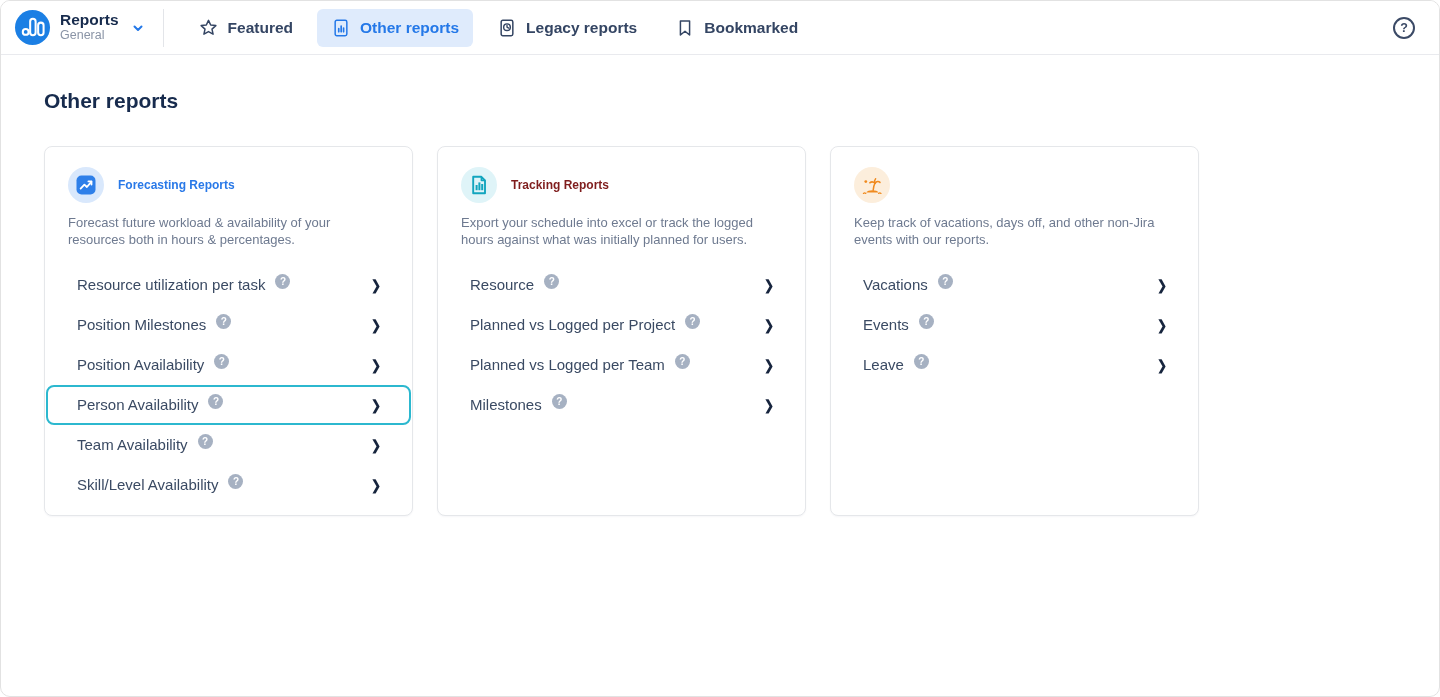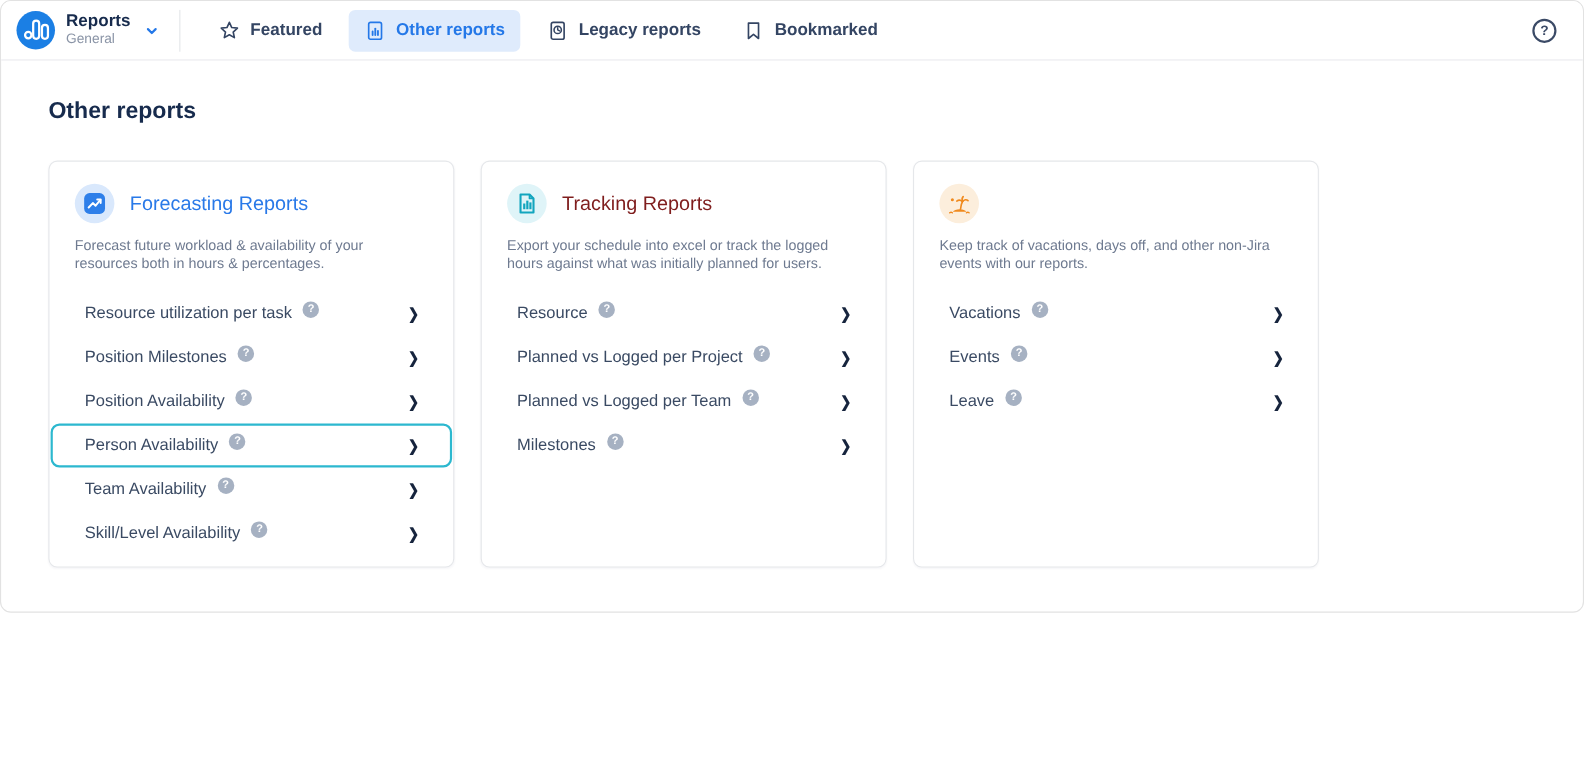--- a/index.html
+++ b/index.html
@@ -1,18 +1,18 @@
 <!DOCTYPE html>
 <html><head>
 <meta charset="utf-8">
 <style>
   * { margin:0; padding:0; box-sizing:border-box; }
   html,body { background:#fff; }
   body { font-family:"Liberation Sans", sans-serif; width:1440px; height:697px; }
-  .window { width:1440px; height:557px; background:#fff; border:1px solid #e2e2e2; border-radius:10px; overflow:hidden; display:flex; flex-direction:column; }
+  .window { width:1440px; height:697px; background:#fff; border:1px solid #e2e2e2; border-radius:10px; overflow:hidden; display:flex; flex-direction:column; }
 
   
   .topnav { height:54px; flex:0 0 54px; display:flex; align-items:center; border-bottom:1px solid #e9eaee; padding:0 24px 0 14px; background:#fff; }
   .brand { display:flex; align-items:center; gap:10px; cursor:pointer; }
   .brand-logo { width:35px; height:35px; border-radius:50%; background:#1b7fe4; display:flex; align-items:center; justify-content:center; flex:0 0 35px; }
   .brand-text { line-height:1.08; }
   .brand-title { font-size:15.5px; font-weight:700; color:#172b4d; }
   .brand-sub { font-size:12.5px; color:#8a94a6; }
   .brand-caret { margin-left:2px; display:flex; }
   .nav-divider { width:1px; height:38px; background:#e3e5e9; margin:0 20px 0 18px; }
@@ -23,21 +23,21 @@
   .nav-help { margin-left:auto; width:22px; height:22px; border:2px solid #3b4a66; border-radius:50%; display:flex; align-items:center; justify-content:center; font-size:12.5px; font-weight:700; color:#3b4a66; cursor:pointer; }
 
   
   .main { padding:0 43px; }
   .page-title { margin-top:34px; font-size:21px; font-weight:700; color:#172b4d; }
   .cards { display:flex; gap:24px; margin-top:33px; }
   .card { width:369px; min-height:337px; background:#fff; border:1px solid #e5e7ea; border-radius:8px; box-shadow:0 1px 2px rgba(9,30,66,.04); padding-bottom:10px; }
   .card-head { padding:20px 24px 0 23px; }
   .card-title-row { display:flex; align-items:center; gap:14px; }
   .icon-circle { width:36px; height:36px; border-radius:50%; display:flex; align-items:center; justify-content:center; flex:0 0 36px; }
-  .card-title { font-size:18px; font-weight:400; }
+  .card-title { font-size:12px; font-weight:700; }
   .card-desc { margin:12px 0 0 0; font-size:13px; line-height:1.3; color:#6e7a90; max-width:312px; }
   .card-1 .icon-circle { background:#d9e8fc; }
   .card-1 .card-title { color:#2979e8; }
   .card-2 .icon-circle { background:#dff4f8; }
   .card-2 .card-title { color:#7f1d1d; }
   .card-3 .icon-circle { background:#fceedc; }
   .card-3 .card-title { color:#f08a1e; }
 
   .report-list { list-style:none; margin-top:16px; }
   .report-row { height:40px; display:flex; align-items:center; padding:0 31px 0 32px; cursor:pointer; }

